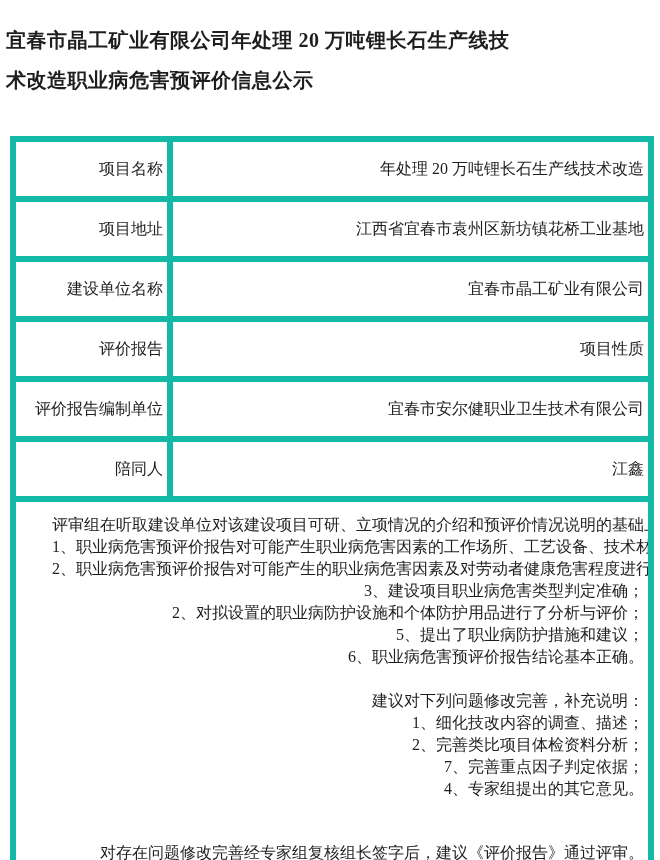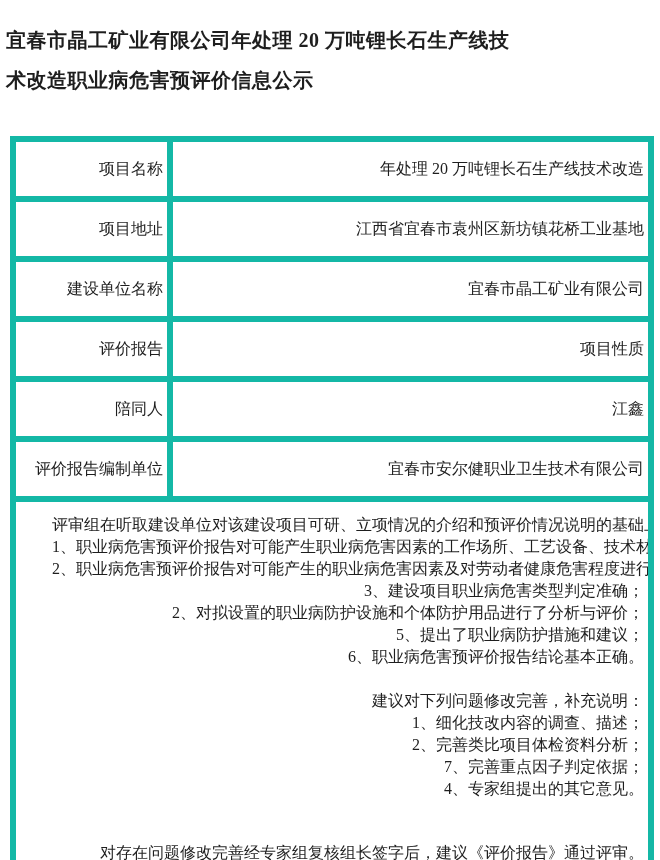--- a/index.html
+++ b/index.html
@@ -78,26 +78,26 @@
       </tr>
       <tr>
         <td>建设单位名称</td>
         <td colspan="3">宜春市晶工矿业有限公司</td>
       </tr>
       <tr>
         <td>评价报告</td>
         <td colspan="3">项目性质</td>
       </tr>
       <tr>
+        <td>评价报告编制单位</td>
+        <td colspan="3">宜春市安尔健职业卫生技术有限公司</td>
+      </tr>
+      <tr>
         <td>陪同人</td>
         <td colspan="3">江鑫</td>
-      </tr>
-      <tr>
-        <td>评价报告编制单位</td>
-        <td colspan="3">宜春市安尔健职业卫生技术有限公司</td>
       </tr>
       <tr>
         <td colspan="4" class="opinion-cell">
           <p class="indent">评审组在听取建设单位对该建设项目可研、立项情况的介绍和预评价情况说明的基础上，查阅了有关资料，评审了《评价报告》，经过认真讨论，形成以下意见：</p>
           <p class="indent">1、职业病危害预评价报告对可能产生职业病危害因素的工作场所、工艺设备、技术材料等进行了描述；</p>
           <p class="indent">2、职业病危害预评价报告对可能产生的职业病危害因素及对劳动者健康危害程度进行了分析和评价；</p>
           <p class="indent">3、建设项目职业病危害类型判定准确；</p>
           <p class="indent">2、对拟设置的职业病防护设施和个体防护用品进行了分析与评价；</p>
           <p class="indent">5、提出了职业病防护措施和建议；</p>
           <p class="indent">6、职业病危害预评价报告结论基本正确。</p>

